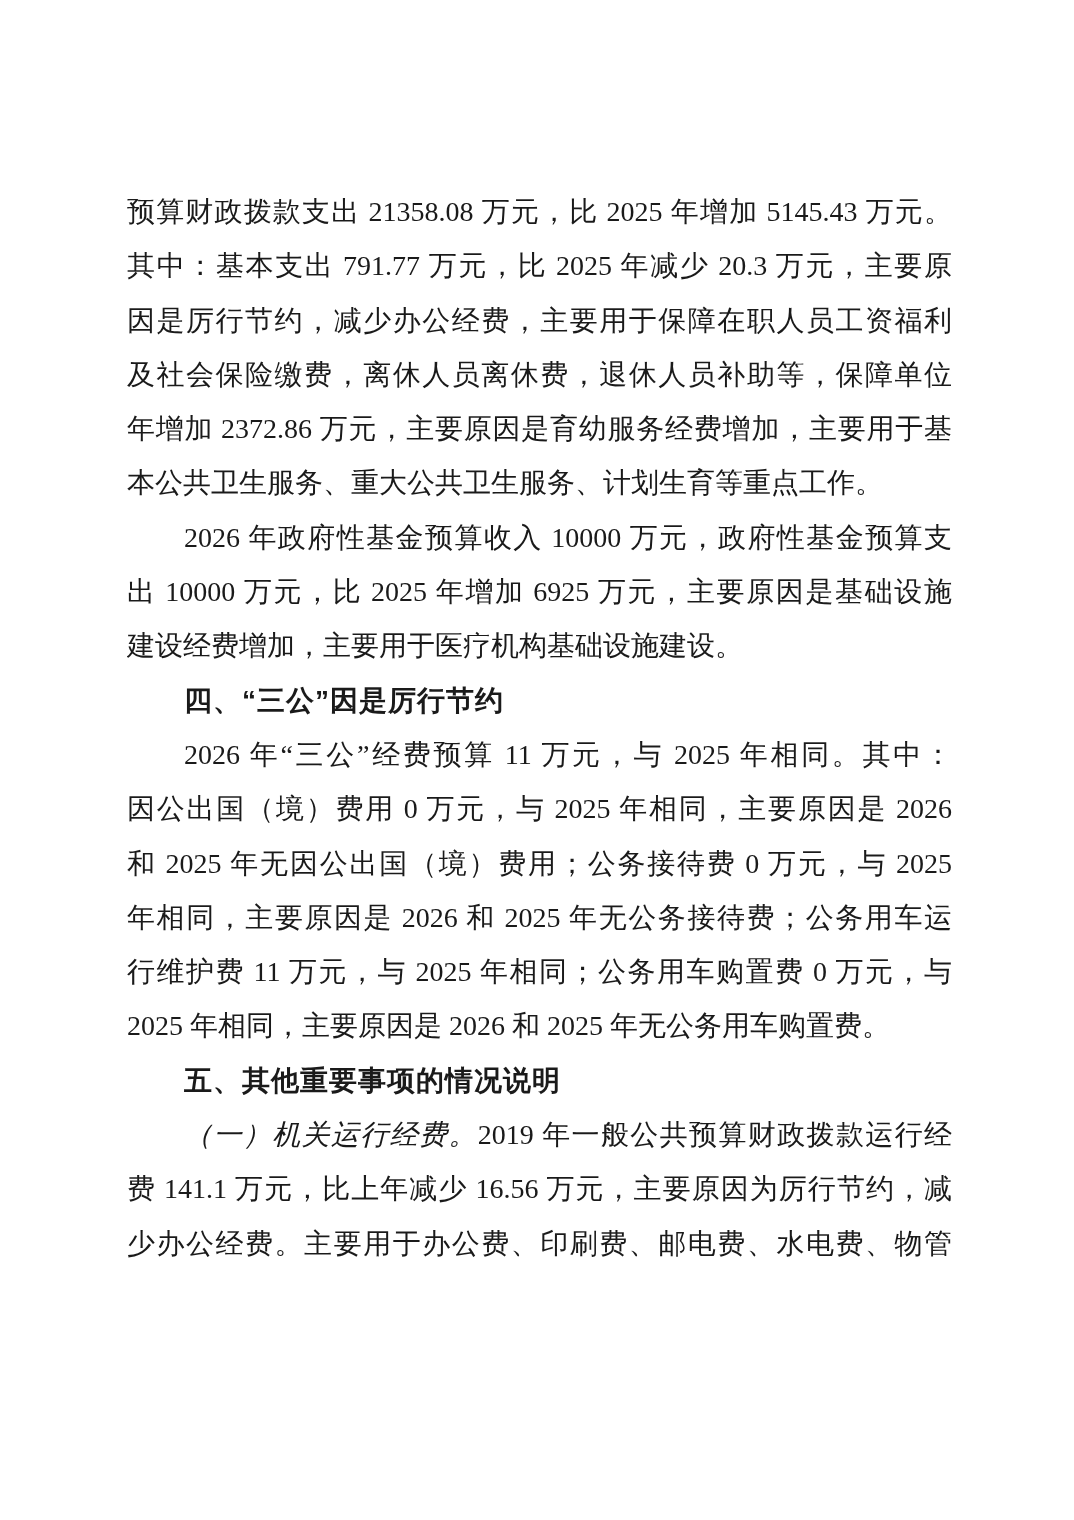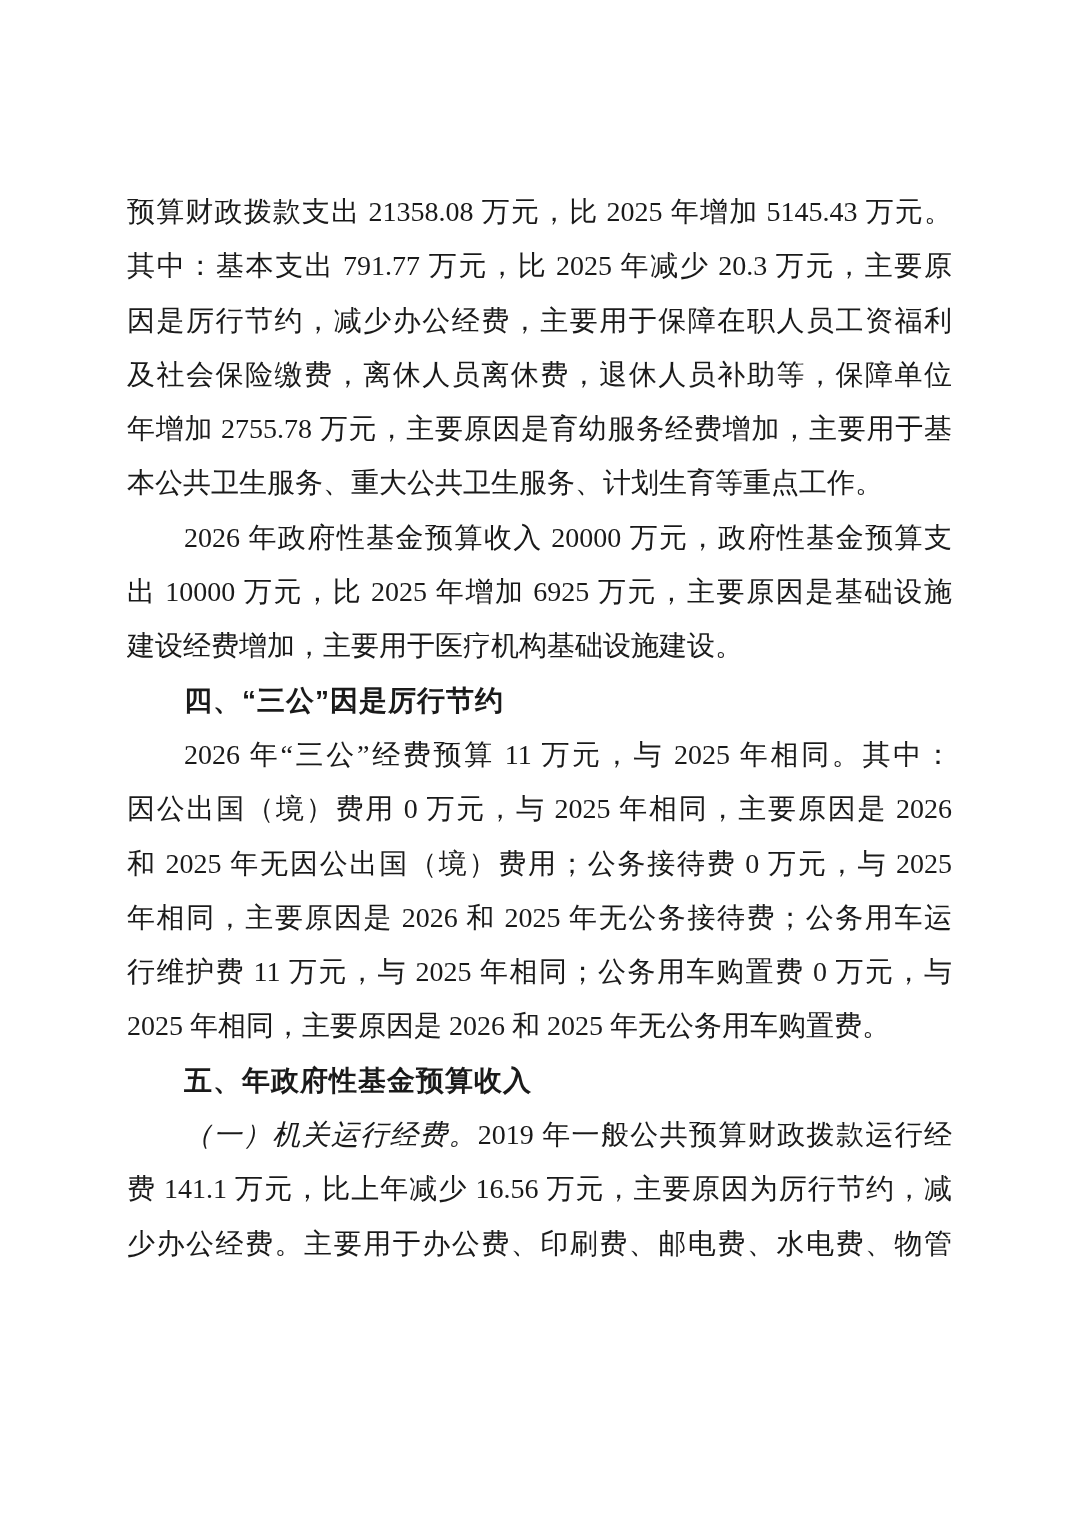--- a/index.html
+++ b/index.html
@@ -52,30 +52,30 @@
 </style>
 </head>
 <body>
 
 <div class="page" style="background: rgb(255, 255, 255);">
   <div class="text-block" style="color: rgb(26, 26, 26);">
       <div class="line fill">预算财政拨款支出 21358.08 万元，比 2025 年增加 5145.43 万元。</div>
       <div class="line fill">其中：基本支出 791.77 万元，比 2025 年减少 20.3 万元，主要原</div>
       <div class="line fill">因是厉行节约，减少办公经费，主要用于保障在职人员工资福利</div>
       <div class="line fill">及社会保险缴费，离休人员离休费，退休人员补助等，保障单位</div>
-      <div class="line fill">年增加 2755.78 万元，主要原因是育幼服务经费增加，主要用于基</div>
+      <div class="line fill">年增加 2372.86 万元，主要原因是育幼服务经费增加，主要用于基</div>
       <div class="line end">本公共卫生服务、重大公共卫生服务、计划生育等重点工作。</div>
-      <div class="line fill indent">2026 年政府性基金预算收入 20000 万元，政府性基金预算支</div>
+      <div class="line fill indent">2026 年政府性基金预算收入 10000 万元，政府性基金预算支</div>
       <div class="line fill">出 10000 万元，比 2025 年增加 6925 万元，主要原因是基础设施</div>
       <div class="line end">建设经费增加，主要用于医疗机构基础设施建设。</div>
       <div class="line heading end indent">四、“三公”因是厉行节约</div>
       <div class="line fill indent">2026 年“三公”经费预算 11 万元，与 2025 年相同。其中：</div>
       <div class="line fill">因公出国（境）费用 0 万元，与 2025 年相同，主要原因是 2026</div>
       <div class="line fill">和 2025 年无因公出国（境）费用；公务接待费 0 万元，与 2025</div>
       <div class="line fill">年相同，主要原因是 2026 和 2025 年无公务接待费；公务用车运</div>
       <div class="line fill">行维护费 11 万元，与 2025 年相同；公务用车购置费 0 万元，与</div>
       <div class="line end">2025 年相同，主要原因是 2026 和 2025 年无公务用车购置费。</div>
-      <div class="line heading end indent">五、年政府性基金预算收入</div>
+      <div class="line heading end indent">五、其他重要事项的情况说明</div>
       <div class="line fill indent"><span class="kaiti">（一）机关运行经费。</span><span>2019 年一般公共预算财政拨款运行经</span></div>
       <div class="line fill">费 141.1 万元，比上年减少 16.56 万元，主要原因为厉行节约，减</div>
       <div class="line fill">少办公经费。主要用于办公费、印刷费、邮电费、水电费、物管</div>
     </div>
 </div>
 
 </body></html>

